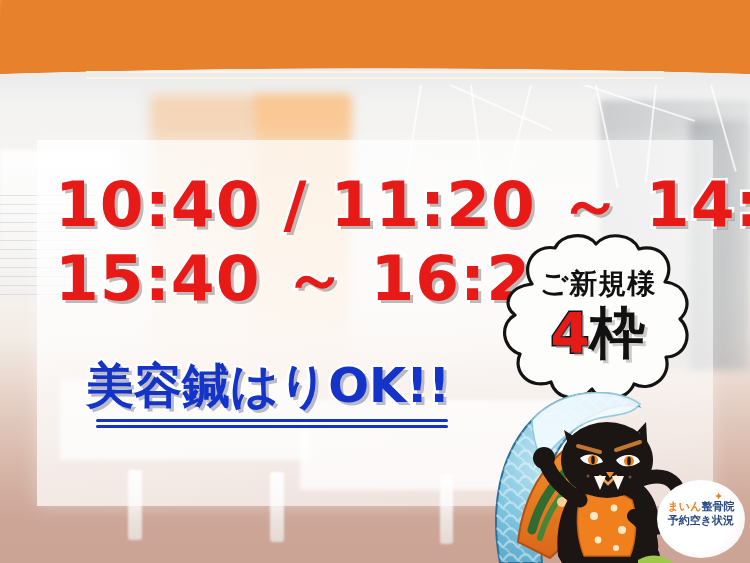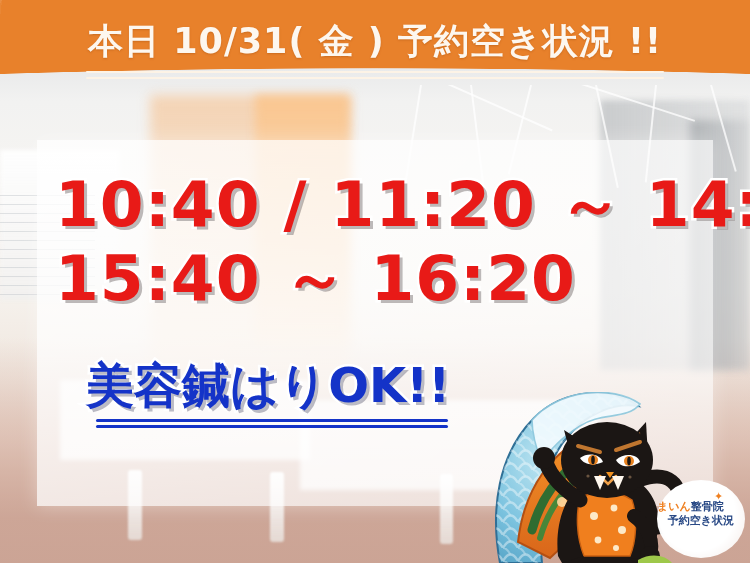--- a/index.html
+++ b/index.html
@@ -164,21 +164,21 @@
   .art{position:absolute;left:488px;top:392px;width:262px;height:171px;}
   .art svg{position:absolute;left:0;top:0;}
 
   
   .logo{
     position:absolute;left:657px;top:480px;width:88px;height:78px;
     border-radius:50%;
     background:radial-gradient(circle at 45% 42%,#ffffff 58%,rgba(255,255,255,.88) 78%,rgba(255,255,255,.55) 100%);
   }
   .logo-l1{
-    position:absolute;left:0;top:20px;width:88px;
+    position:absolute;left:0;top:20px;width:88px;text-align:center;
     font-size:11px;font-weight:700;line-height:13px;white-space:nowrap;
     font-family:"DejaVu Sans","Liberation Sans",sans-serif;
   }
   .logo-a{color:#ef8021;}
   .logo-b{color:#2a4a86;}
   .logo-l2{
     position:absolute;left:0;top:34px;width:88px;text-align:center;
     font-size:11px;font-weight:700;line-height:13px;color:#2a4a86;white-space:nowrap;
     font-family:"DejaVu Sans","Liberation Sans",sans-serif;
   }
@@ -210,41 +210,52 @@
 
   <div class="bed" style="left:60px;top:380px;width:250px;height:80px;"></div>
   <div class="bed" style="left:300px;top:400px;width:300px;height:90px;"></div>
   <div class="col" style="left:128px;top:470px;width:14px;height:70px;"></div>
   <div class="col" style="left:270px;top:472px;width:14px;height:70px;"></div>
   <div class="col" style="left:440px;top:474px;width:13px;height:70px;"></div>
 
   <div class="band-top"></div>
   <div class="band-top-tex"></div>
 
-  <div class="hdr">本日 10/31( 金 ) 予約空き状況 !!</div>
   <div class="hdr-rules">
     <div class="hdr-rule"></div>
     <div class="hdr-rule r2"></div>
   </div>
 
   <div class="panel"></div>
 
   <div class="times">
     <div class="time-line">10:40 / 11:20 ～ 14:00</div>
     <div class="time-line">15:40 ～ 16:20</div>
   </div>
 
   <div class="blue-wrap">
     <div class="blue-line">美容鍼はりOK!!</div>
     <div class="blue-rules">
       <div class="blue-rule"></div>
       <div class="blue-rule b2"></div>
     </div>
   </div>
 
+  <div class="cloud">
+    <svg width="208" height="185" viewBox="0 0 208 185">
+      <path d="M38 54 C26 36 40 14 61 18 C67 4 92 1 102 14 C114 1 138 4 145 19
+               C168 13 182 34 171 52 C192 54 200 76 186 89 C200 103 192 127 172 127
+               C178 146 158 163 140 154 C133 171 107 174 98 159 C86 173 62 170 57 152
+               C36 160 18 142 26 124 C8 118 5 94 21 85 C8 76 13 57 38 54 Z" fill="#fdfdfc" stroke="#131313" stroke-width="3.2" stroke-linejoin="round"></path>
+    </svg>
+    <div class="cloud-txt">
+      <div class="cloud-l1">ご新規様</div>
+      <div class="cloud-l2"><span class="cloud-num">4</span><span class="cloud-unit">枠</span></div>
+    </div>
+  </div>
 
   <div class="art">
     <svg width="262" height="171" viewBox="0 0 262 171">
       <defs>
         <radialGradient id="wg" cx="35%" cy="40%" r="75%">
           <stop offset="0%" stop-color="#bfe6f2"></stop>
           <stop offset="55%" stop-color="#7cc3df"></stop>
           <stop offset="100%" stop-color="#4e9ec2"></stop>
         </radialGradient>
         <linearGradient id="bg2" x1="0" y1="0" x2="0" y2="1">

